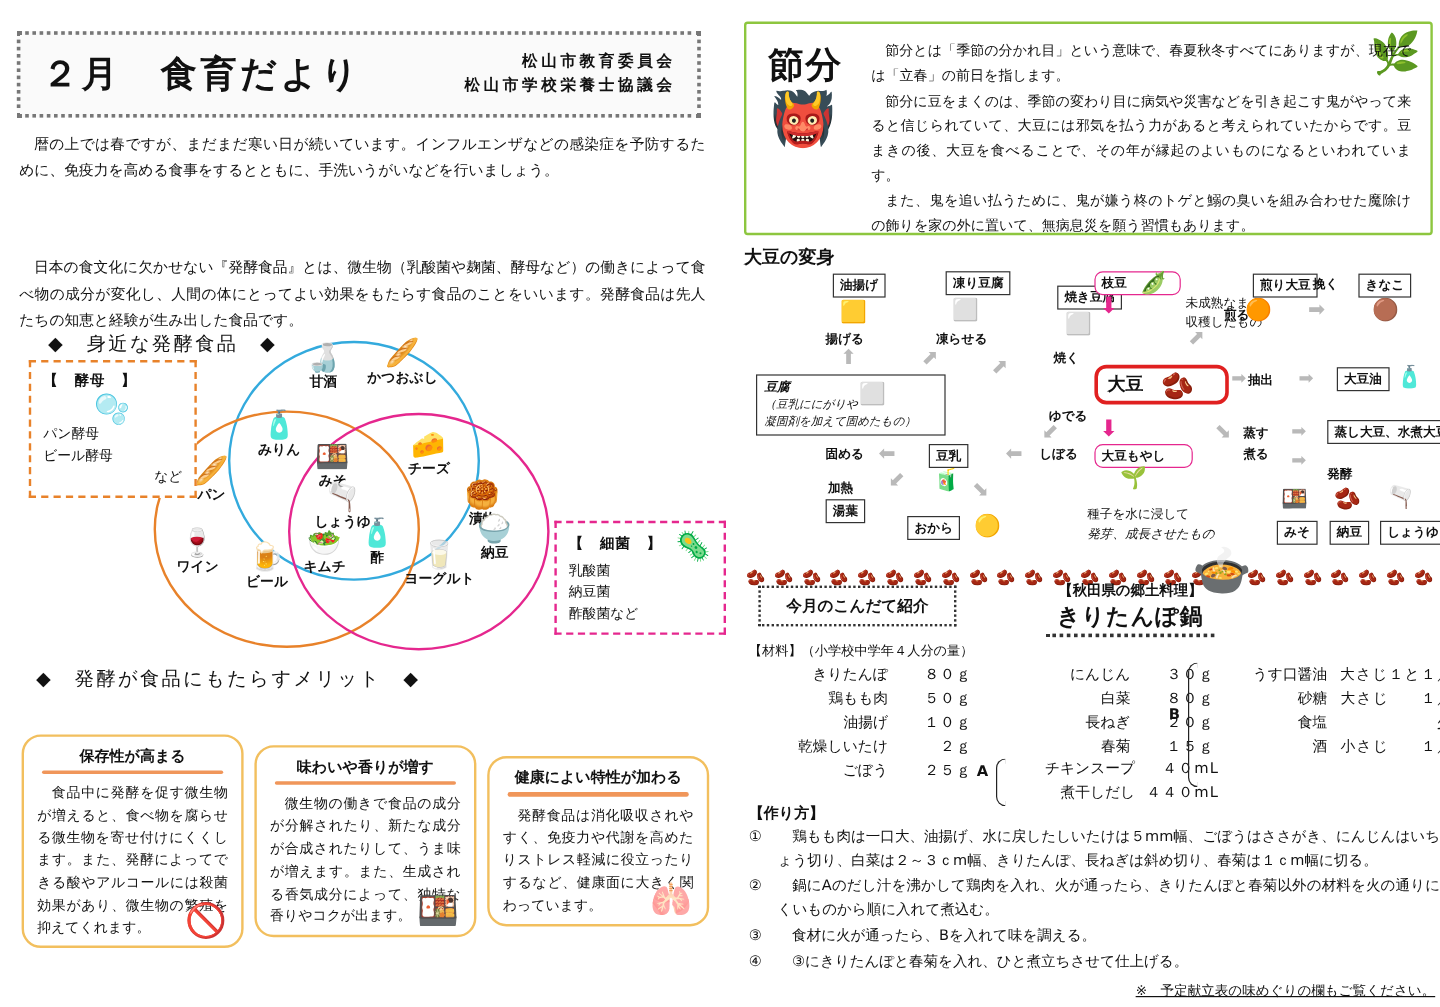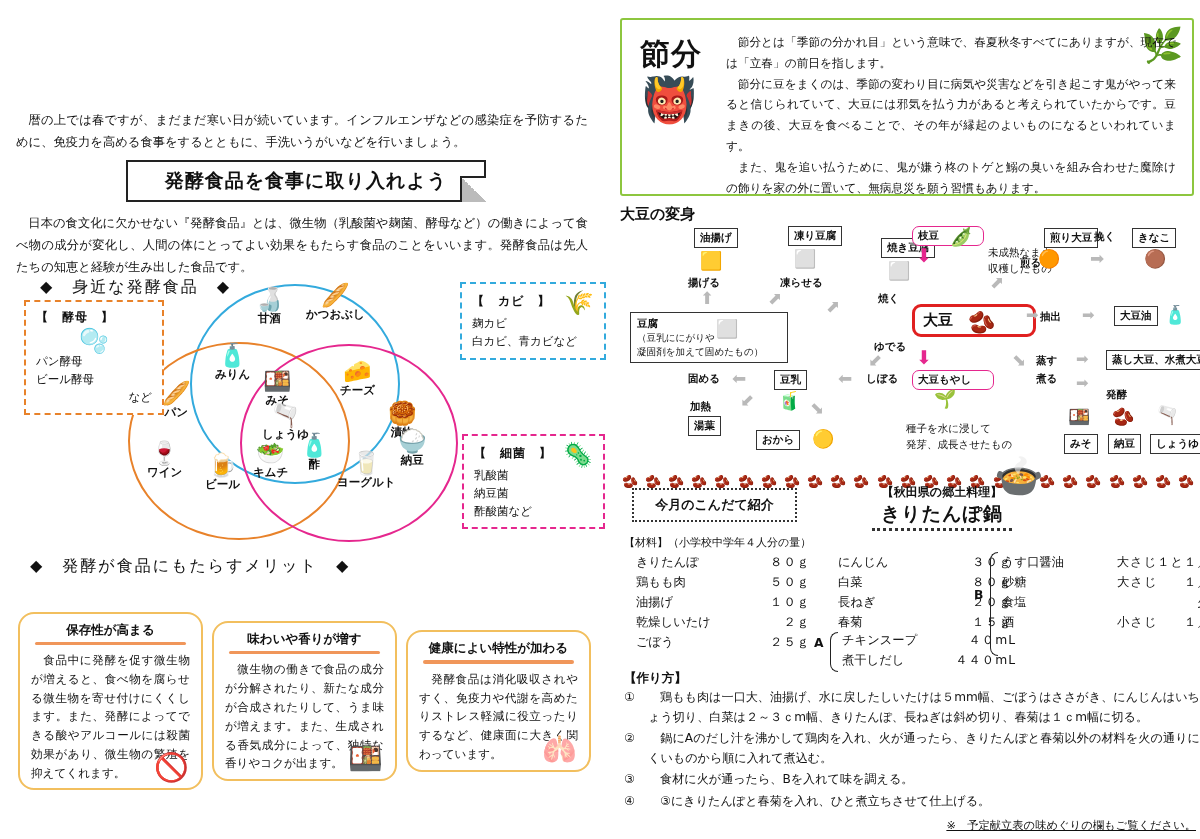--- a/index.html
+++ b/index.html
@@ -142,21 +142,21 @@
   .dish-name { font-size:19px; font-weight:bold; letter-spacing:1px; }
   .dish-underline { border-bottom:3px dotted #333; width:140px; margin:1px auto 0; }
   .pot { position:absolute; left:372px; top:-32px; font-size:40px; line-height:1; }
 
   .ing-head { position:absolute; left:2px; top:46px; font-size:12.5px; font-weight:bold; }
   .ing-head span { font-size:11px; font-weight:normal; }
 
   .ing-grid { position:absolute; left:6px; top:66px; width:572px; font-size:12.3px; }
   .ing-col { position:absolute; }
   .ing-row { display:flex; margin-bottom:3px; white-space:nowrap; }
-  .ing-name { width:104px; }
+  .ing-name { width:104px;text-align:right; }
   .ing-amt { width:70px; text-align:right; letter-spacing:1px; }
   .ing-amt-wide { width:118px; text-align:right; letter-spacing:1px; }
 
   .brace { position:absolute; font-size:12.3px; font-weight:bold; }
   .brace-curly {
     position:absolute; border-left:1.6px solid #222; border-top:1.6px solid #222; border-bottom:1.6px solid #222;
     border-radius:10px 0 0 10px; width:8px;
   }
 
   .method-head { position:absolute; left:2px; top:182px; font-size:12.5px; font-weight:bold; }
@@ -166,27 +166,30 @@
   .m-txt { flex:1; text-align:justify; }
   .note { position:absolute; right:4px; top:330px; font-size:11.3px; text-decoration:underline; }
 </style>
 </head>
 <body>
 
 <div class="page">
 
   <div class="left-col">
 
+    <div class="title-box">
+      <div class="title-main">２月　食育だより</div>
+      <div class="title-org">
+        <div>松山市教育委員会</div>
+        <div>松山市学校栄養士協議会</div>
+      </div>
+    </div>
 
     <div class="intro-text">　暦の上では春ですが、まだまだ寒い日が続いています。インフルエンザなどの感染症を予防するために、免疫力を高める食事をするとともに、手洗いうがいなどを行いましょう。</div>
 
-    <div class="banner">
-      <span>発酵食品を食事に取り入れよう</span>
-      <span class="fold"></span>
-    </div>
 
     <div class="para2">　日本の食文化に欠かせない『発酵食品』とは、微生物（乳酸菌や麹菌、酵母など）の働きによって食べ物の成分が変化し、人間の体にとってよい効果をもたらす食品のことをいいます。発酵食品は先人たちの知恵と経験が生み出した食品です。</div>
 
     <div class="sec-head sec-head-1">◆　身近な発酵食品　◆</div>
 
     <div class="venn">
       <div class="circle circ-blue"></div>
       <div class="circle circ-orange"></div>
       <div class="circle circ-pink"></div>
 
@@ -248,28 +251,20 @@
       </div>
 
       <div class="tag-box tag-yeast">
         <div class="tag-title">【　酵母　】</div>
         <div class="tag-glyph">🫧</div>
         <div class="tag-line">パン酵母</div>
         <div class="tag-line">ビール酵母</div>
         <div class="tag-line tag-right">など</div>
       </div>
 
-      <div class="tag-box tag-mold">
-        <div class="tag-inline">
-          <div class="tag-title">【　カビ　】</div>
-          <div class="tag-glyph">🌾</div>
-        </div>
-        <div class="tag-line">麹カビ</div>
-        <div class="tag-line">白カビ、青カビなど</div>
-      </div>
 
       <div class="tag-box tag-bacteria">
         <div class="tag-inline">
           <div class="tag-title">【　細菌　】</div>
           <div class="tag-glyph">🦠</div>
         </div>
         <div class="tag-line">乳酸菌</div>
         <div class="tag-line">納豆菌</div>
         <div class="tag-line">酢酸菌など</div>
       </div>
@@ -324,21 +319,21 @@
       <div class="soy-ico" style="left:272px; top:38px;">⬜</div>
 
       <div class="plain plain-b" style="left:72px; top:52px;">揚げる</div>
       <div class="plain plain-b" style="left:164px; top:52px;">凍らせる</div>
       <div class="plain plain-b" style="left:262px; top:68px;">焼く</div>
 
       <div class="arw" style="left:84px; top:66px; font-size:17px;">⬆</div>
       <div class="arw" style="left:152px; top:66px; font-size:17px;">⬈</div>
       <div class="arw" style="left:210px; top:74px; font-size:17px;">⬈</div>
 
-      <div class="tofu-note" style="left:14px; top:88px; width:158px;">
+      <div class="tofu-note" style="left:14px; top:88px; width:158px;font-style:italic;">
         <div style="font-weight:bold; font-size:10.5px;">豆腐</div>
         <div>（豆乳ににがりや</div>
         <div>凝固剤を加えて固めたもの）</div>
       </div>
       <div class="soy-ico" style="left:100px; top:96px;">⬜</div>
 
       <div class="bx" style="left:158px; top:146px;">豆乳</div>
       <div class="soy-ico" style="left:162px; top:168px;">🧃</div>
 
       <div class="plain plain-b" style="left:72px; top:148px;">固める</div>
@@ -365,34 +360,34 @@
 
       <div class="bx" style="left:428px; top:4px;">煎り大豆</div>
       <div class="soy-ico" style="left:422px; top:26px;">🟠</div>
       <div class="plain plain-b" style="left:478px; top:6px;">挽く</div>
       <div class="bx" style="left:516px; top:4px;">きなこ</div>
       <div class="soy-ico" style="left:528px; top:26px;">🟤</div>
       <div class="arw" style="left:474px; top:26px; font-size:17px;">➡</div>
       <div class="plain plain-b" style="left:404px; top:32px;">煎る</div>
       <div class="arw" style="left:374px; top:50px; font-size:17px;">⬈</div>
 
-      <div class="bx bx-soy" style="left:296px; top:80px; width:124px;">大豆</div>
+      <div class="bx bx-soy" style="left:296px; top:80px; width:112px;border-radius:10px;">大豆</div>
       <div class="soy-ico" style="left:352px; top:88px; font-size:22px;">🫘</div>
 
       <div class="plain plain-b" style="left:424px; top:86px;">抽出</div>
       <div class="arw" style="left:410px; top:84px; font-size:15px;">➡</div>
       <div class="arw" style="left:466px; top:84px; font-size:15px;">➡</div>
       <div class="bx" style="left:498px; top:82px;">大豆油</div>
       <div class="soy-ico" style="left:548px; top:82px;">🧴</div>
 
       <div class="arw arw-pink" style="left:300px; top:124px; font-size:19px;">⬇</div>
       <div class="bx bx-round" style="left:296px; top:146px; width:82px;">大豆もやし</div>
       <div class="soy-ico" style="left:318px; top:166px;">🌱</div>
       <div class="plain" style="left:290px; top:198px;">種子を水に浸して</div>
-      <div class="plain" style="left:290px; top:214px;">発芽、成長させたもの</div>
+      <div class="plain" style="left:290px; top:214px;font-style:italic;">発芽、成長させたもの</div>
 
       <div class="plain plain-b" style="left:420px; top:130px;">蒸す</div>
       <div class="plain plain-b" style="left:420px; top:148px;">煮る</div>
       <div class="arw" style="left:396px; top:128px; font-size:17px;">⬊</div>
       <div class="arw" style="left:460px; top:128px; font-size:15px;">➡</div>
       <div class="bx" style="left:490px; top:126px;">蒸し大豆、水煮大豆</div>
       <div class="arw" style="left:460px; top:152px; font-size:15px;">➡</div>
 
       <div class="plain plain-b" style="left:490px; top:164px;">発酵</div>
       <div class="soy-ico" style="left:452px; top:184px;">🍱</div>

